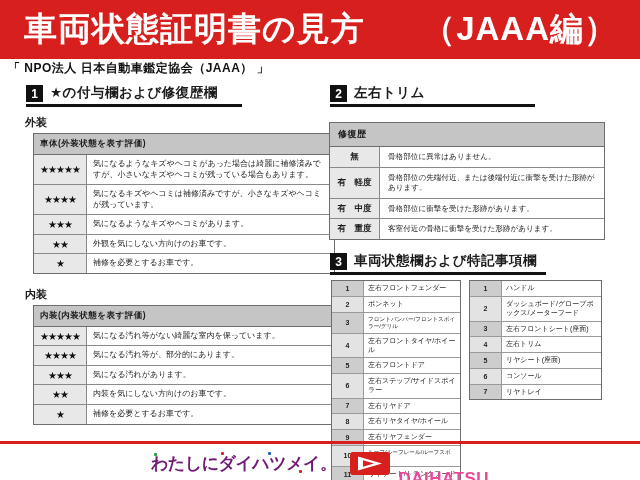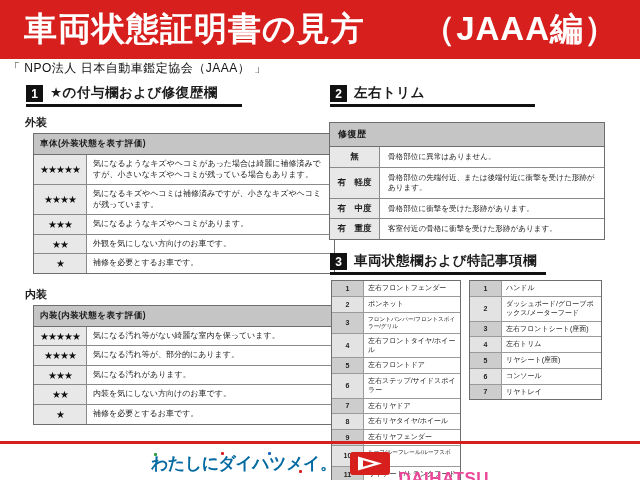--- a/index.html
+++ b/index.html
@@ -13,21 +13,21 @@
   
   .banner {
     position:absolute; top:0; left:0; width:640px; height:59px;
     background:#d7201d; display:flex; align-items:center;
     justify-content:space-between; padding:0 22px 0 24px;
   }
   .banner .t {
     color:#fff; font-weight:bold; font-size:33px; letter-spacing:1px; white-space:nowrap;
   }
   .subtitle {
-    position:absolute; top:60px; left:8px; font-size:12px; font-weight:normal;
+    position:absolute; top:60px; left:8px; font-size:12px; font-weight:bold;
     color:#111; letter-spacing:0.5px;
   }
 
   
   .sec-h {
     display:flex; align-items:flex-end; gap:7px;
     border-bottom:3px solid #111; padding-bottom:2px;
   }
   .sec-num {
     background:#111; color:#fff; font-weight:bold; font-size:12px;
@@ -97,21 +97,21 @@
   }
   .part-cell.small { font-size:5.6px; }
 
   
   .red-line { position:absolute; top:441px; left:0; width:640px; height:3px; background:#d7201d; }
   .footer {
     position:absolute; top:449px; left:0; width:640px; height:28px;
     display:flex; align-items:center; justify-content:center; gap:14px;
   }
   .slogan {
-    position:relative; font-weight:bold; font-size:17px; color:#0369a1;
+    position:relative; font-weight:bold; font-size:17px; color:#701a75;
     letter-spacing:-0.5px; white-space:nowrap;
   }
   .acc { position:absolute; width:3px; height:3px; border-radius:1px; }
   .acc.g { background:#2e9e44; top:1px;  left:3px; }
   .acc.r1{ background:#d7201d; top:0;    left:38%; }
   .acc.b { background:#1565c0; top:0;    left:63%; }
   .acc.r2{ background:#d7201d; bottom:2px; left:80%; }
   .brandmark { display:flex; align-items:center; gap:8px; }
   .brand-text { font-weight:bold; font-size:17px; color:#ec4899; letter-spacing:0.5px;margin-top:32px; }
 </style>

